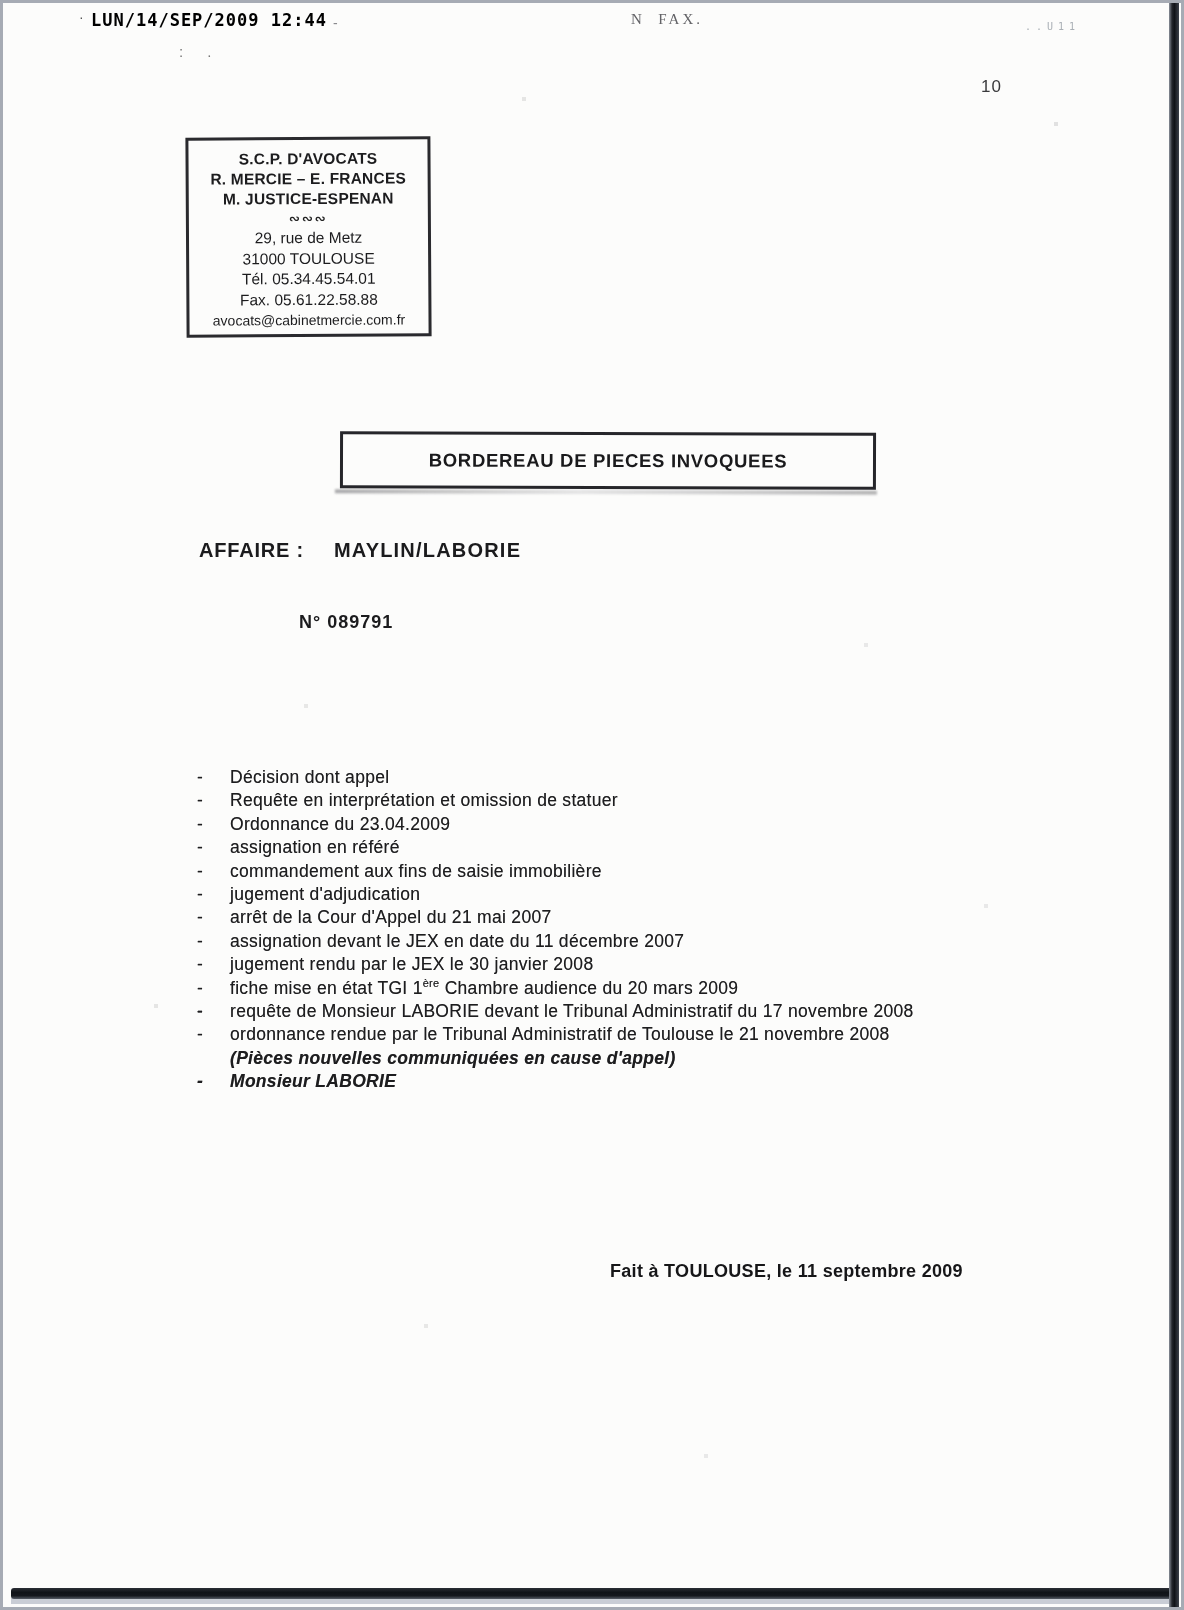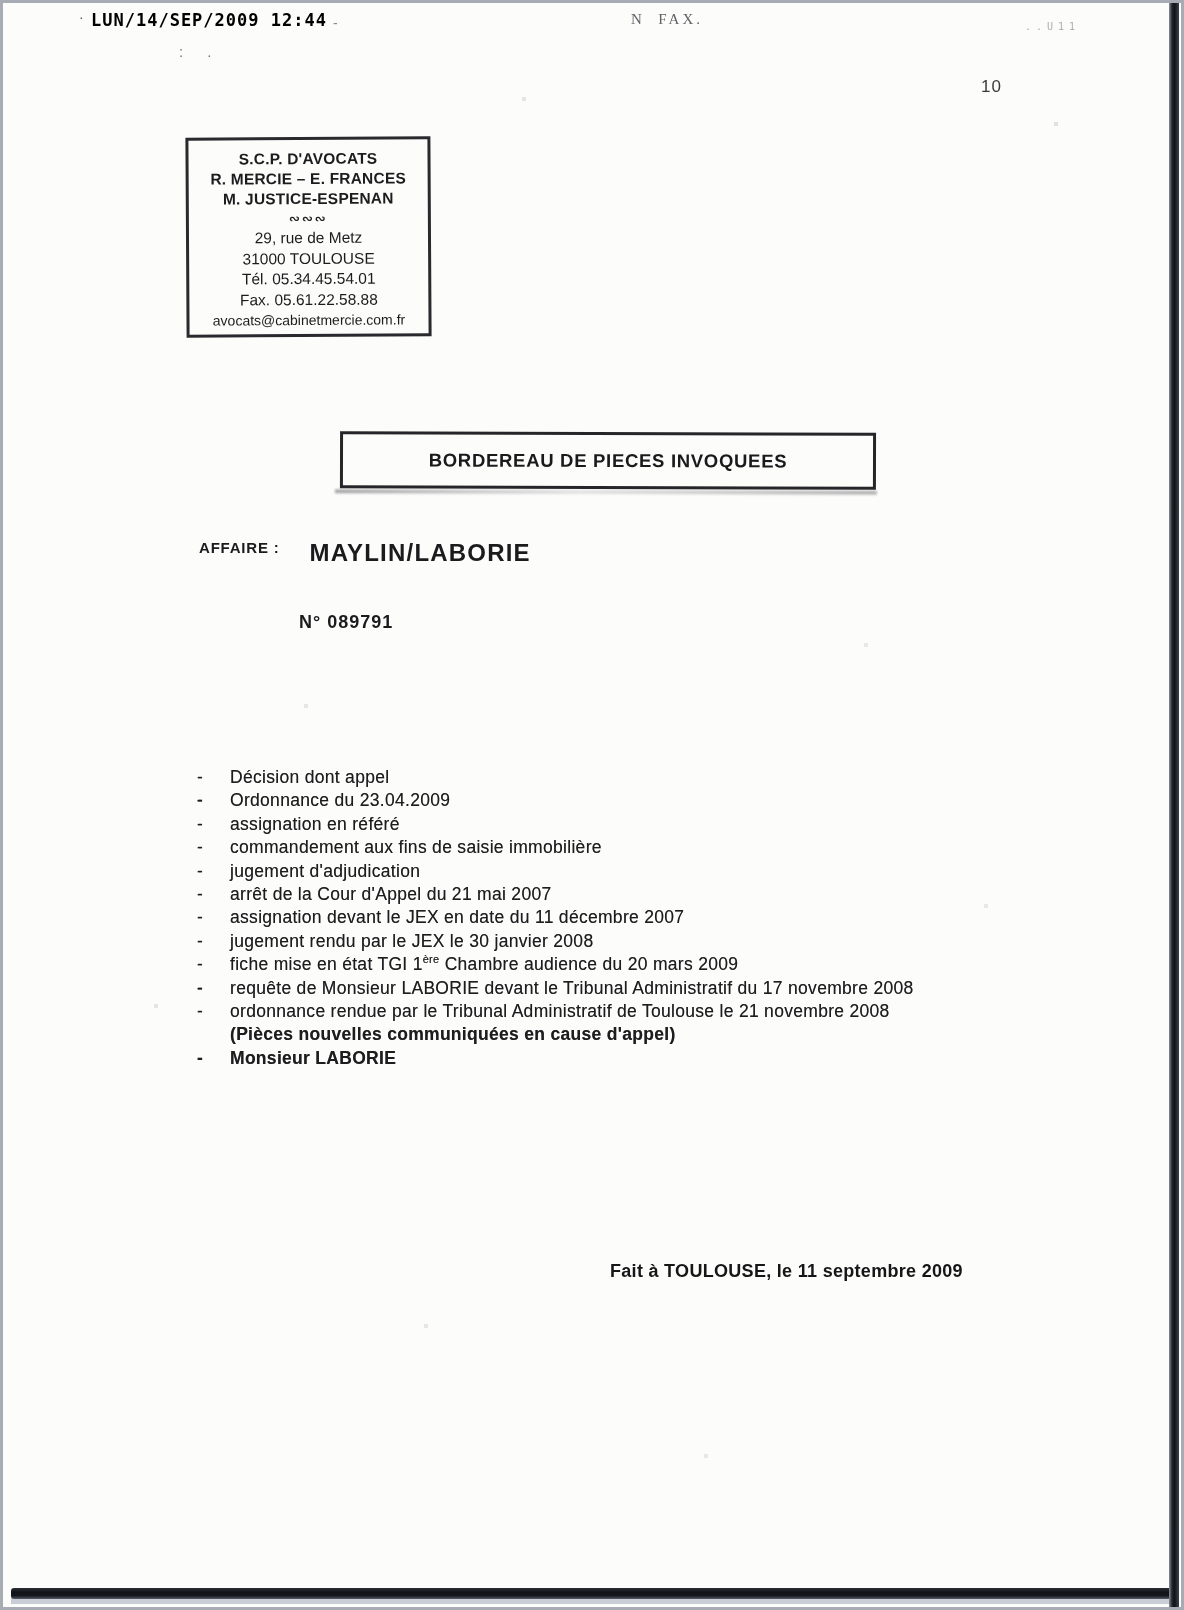--- a/index.html
+++ b/index.html
@@ -98,34 +98,34 @@
     content: ""; position: absolute; left: -8px; right: -4px; bottom: -8px; height: 4px;
     background: linear-gradient(90deg, rgba(70,70,75,.45), rgba(130,130,135,.2) 45%, rgba(70,70,75,.4));
     filter: blur(1px);
   }
   .doc-title {
     font-size: 18.5px; font-weight: 700; letter-spacing: 0.7px; color: #1a1a1c;
   }
 
   
   .case-row { position: absolute; left: 196px; top: 536px; display: flex; }
-  .case-label { font-size: 15px; font-weight: 700; letter-spacing: 0.8px; color: #1b1b1d; }
-  .case-name  { font-size: 24px; font-weight: 700; letter-spacing: 1.2px; color: #1b1b1d; margin-left: 30px; }
+  .case-label { font-size: 20px; font-weight: 700; letter-spacing: 0.8px; color: #1b1b1d; }
+  .case-name  { font-size: 20px; font-weight: 700; letter-spacing: 1.2px; color: #1b1b1d; margin-left: 30px; }
   .case-number { position: absolute; left: 296px; top: 609px; font-size: 18px; font-weight: 700; letter-spacing: 1px; color: #1b1b1d; }
 
   
   .piece-list { position: absolute; left: 193px; top: 763px; width: 800px; color: #1d1d1f; }
   .item {
     position: relative; padding-left: 34px;
     font-size: 17.5px; line-height: 23.4px; letter-spacing: 0.3px;
     text-shadow: 0 0 0.4px rgba(20,20,20,0.55);
   }
   .item .dash { position: absolute; left: 1px; top: 0; }
   .item sup { font-size: 11px; line-height: 0; text-align: center; }
-  .item.emph { font-weight: 700; letter-spacing: 0.3px; }
+  .item.emph { font-weight: 700; font-style: italic; letter-spacing: 0.3px; }
   .item .txt { display: inline; }
   .item .txt .jline { text-align: justify; width: 790px; }
   .item .txt .jline::after { content: ""; display: inline-block; width: 100%; }
 
   
   .closing {
     position: absolute; left: 607px; top: 1258px;
     font-size: 18px; font-weight: 700; letter-spacing: 0.3px; color: #161618;
   }
 </style>
@@ -164,21 +164,21 @@
   </div>
 
   <div class="case-row">
     <span class="case-label">AFFAIRE :</span>
     <span class="case-name">MAYLIN/LABORIE</span>
   </div>
   <div class="case-number">N° 089791</div>
 
   <div class="piece-list" id="piece-list">
       <div class="item"><span class="dash">-</span><span class="txt">Décision dont appel</span></div>
-      <div class="item"><span class="dash">-</span></div>
+      <div class="item"><span class="dash">-</span><span class="txt">Requête en interprétation et omission de statuer</span></div>
       <div class="item"><span class="dash">-</span><span class="txt">Ordonnance du 23.04.2009</span></div>
       <div class="item"><span class="dash">-</span><span class="txt">assignation en référé</span></div>
       <div class="item"><span class="dash">-</span><span class="txt">commandement aux fins de saisie immobilière</span></div>
       <div class="item"><span class="dash">-</span><span class="txt">jugement d'adjudication</span></div>
       <div class="item"><span class="dash">-</span><span class="txt">arrêt de la Cour d'Appel du 21 mai 2007</span></div>
       <div class="item"><span class="dash">-</span><span class="txt">assignation devant le JEX en date du 11 décembre 2007</span></div>
       <div class="item"><span class="dash">-</span><span class="txt">jugement rendu par le JEX le 30 janvier 2008</span></div>
       <div class="item"><span class="dash">-</span><span class="txt">fiche mise en état TGI 1<sup>ère</sup> Chambre audience du 20 mars 2009</span></div>
       <div class="item"><span class="dash">-</span></div>
       <div class="item"><span class="dash">-</span><span class="txt">requête de Monsieur LABORIE devant le Tribunal Administratif du 17 novembre 2008</span></div>

